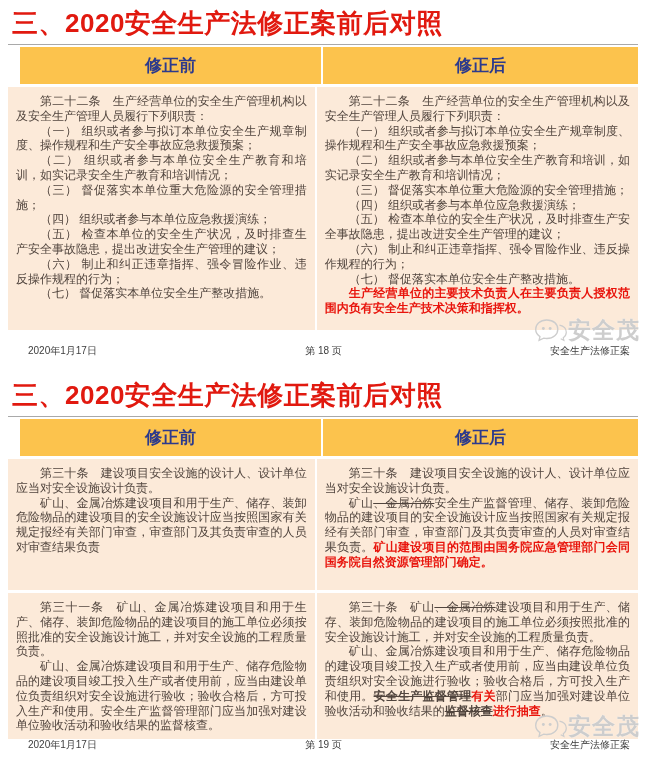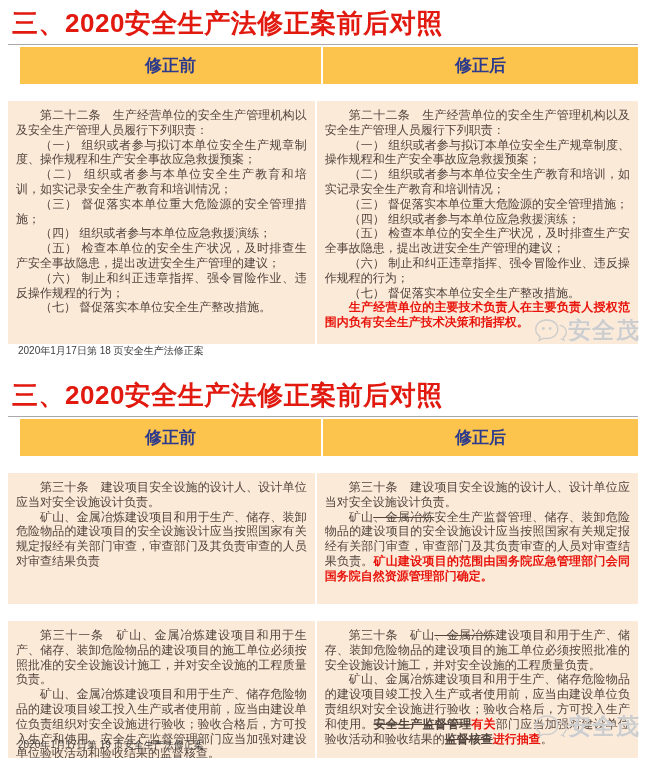--- a/index.html
+++ b/index.html
@@ -17,39 +17,39 @@
   }
   .rule{border-top:1px solid #a9a9a9;margin:5px 8px 2px 8px;height:0;}
   .cmp-table{margin:0 8px;}
   .thead{display:flex;margin-left:12px;}
   .th{
     background:#fcc34d;color:#2c3a8c;font-weight:800;
     font-size:17px;line-height:37px;height:37px;text-align:center;
     flex:0 0 49%;box-sizing:border-box;border-right:2px solid #ffffff;
   }
   .th.right{flex:1 1 auto;border-right:none;}
-  .trow{display:flex;margin-top:17px;align-items:stretch;}
+  .trow{display:flex;margin-top:3px;align-items:stretch;}
   .td{
     background:#fcead9;color:#51453e;
     font-size:12px;line-height:14.8px;
     padding:7px 8px 6px 8px;box-sizing:border-box;
     flex:0 0 49%;border-right:2px solid #ffffff;
     text-align:justify;
   }
   .td.right{flex:1 1 auto;border-right:none;}
   .row-tall .td{min-height:243px;}
   .row-mid .td{min-height:131px;}
   .para{margin:0;text-indent:2em;}
   .seg-n{}
   .seg-red{color:#e8140c;font-weight:700;}
   .seg-strike{text-decoration:line-through;}
   .seg-sb{font-weight:700;text-decoration:line-through;}
   .slide-footer{
-    position:absolute;left:4px;right:0;bottom:14px;
-    display:flex;justify-content:flex-start;align-items:baseline;
+    position:absolute;left:14px;right:0;bottom:14px;
+    display:flex;justify-content:space-between;align-items:baseline;
     padding:0 16px 0 14px;font-size:10px;color:#3d3d3d;
   }
   .slide.second .slide-footer{bottom:6px;}
   .watermark{
     position:absolute;right:6px;bottom:26px;z-index:5;
     display:flex;align-items:center;gap:0;
     color:#cdcdcd;font-size:23px;font-weight:700;letter-spacing:1px;
     text-shadow:0 0 1px #ffffff;pointer-events:none;white-space:nowrap;
   }
   .slide.second .watermark{bottom:16px;}

